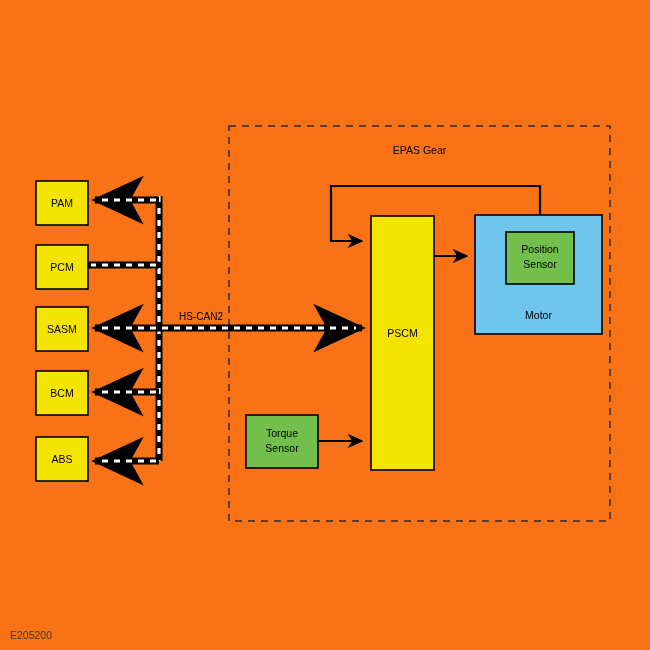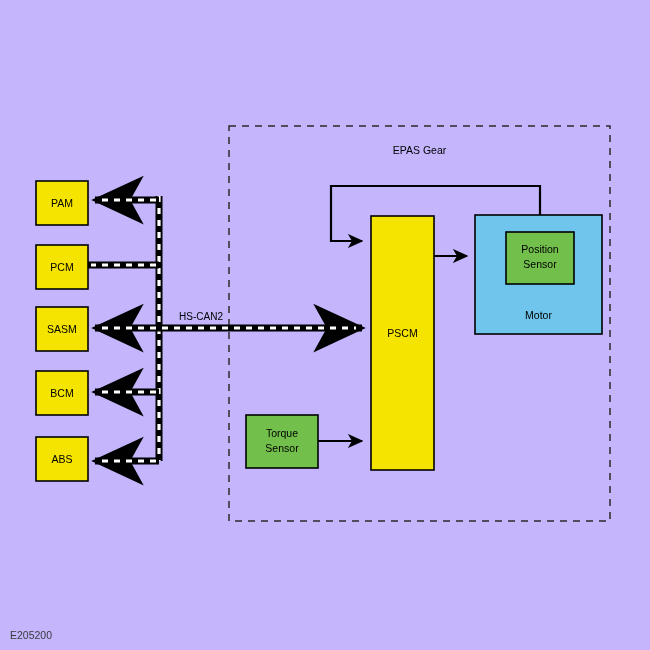--- a/index.html
+++ b/index.html
@@ -4,21 +4,21 @@
 <style>
   html, body {
     margin: 0;
     padding: 0;
     background: #ffffff;
   }
   #canvas {
     position: relative;
     width: 650px;
     height: 650px;
-    background: #c4b5fd;
+    background: #f97316;
     font-family: "Liberation Sans", sans-serif;
     overflow: hidden;
   }
   svg#diagram {
     position: absolute;
     left: 0;
     top: 0;
     width: 650px;
     height: 650px;
   }

